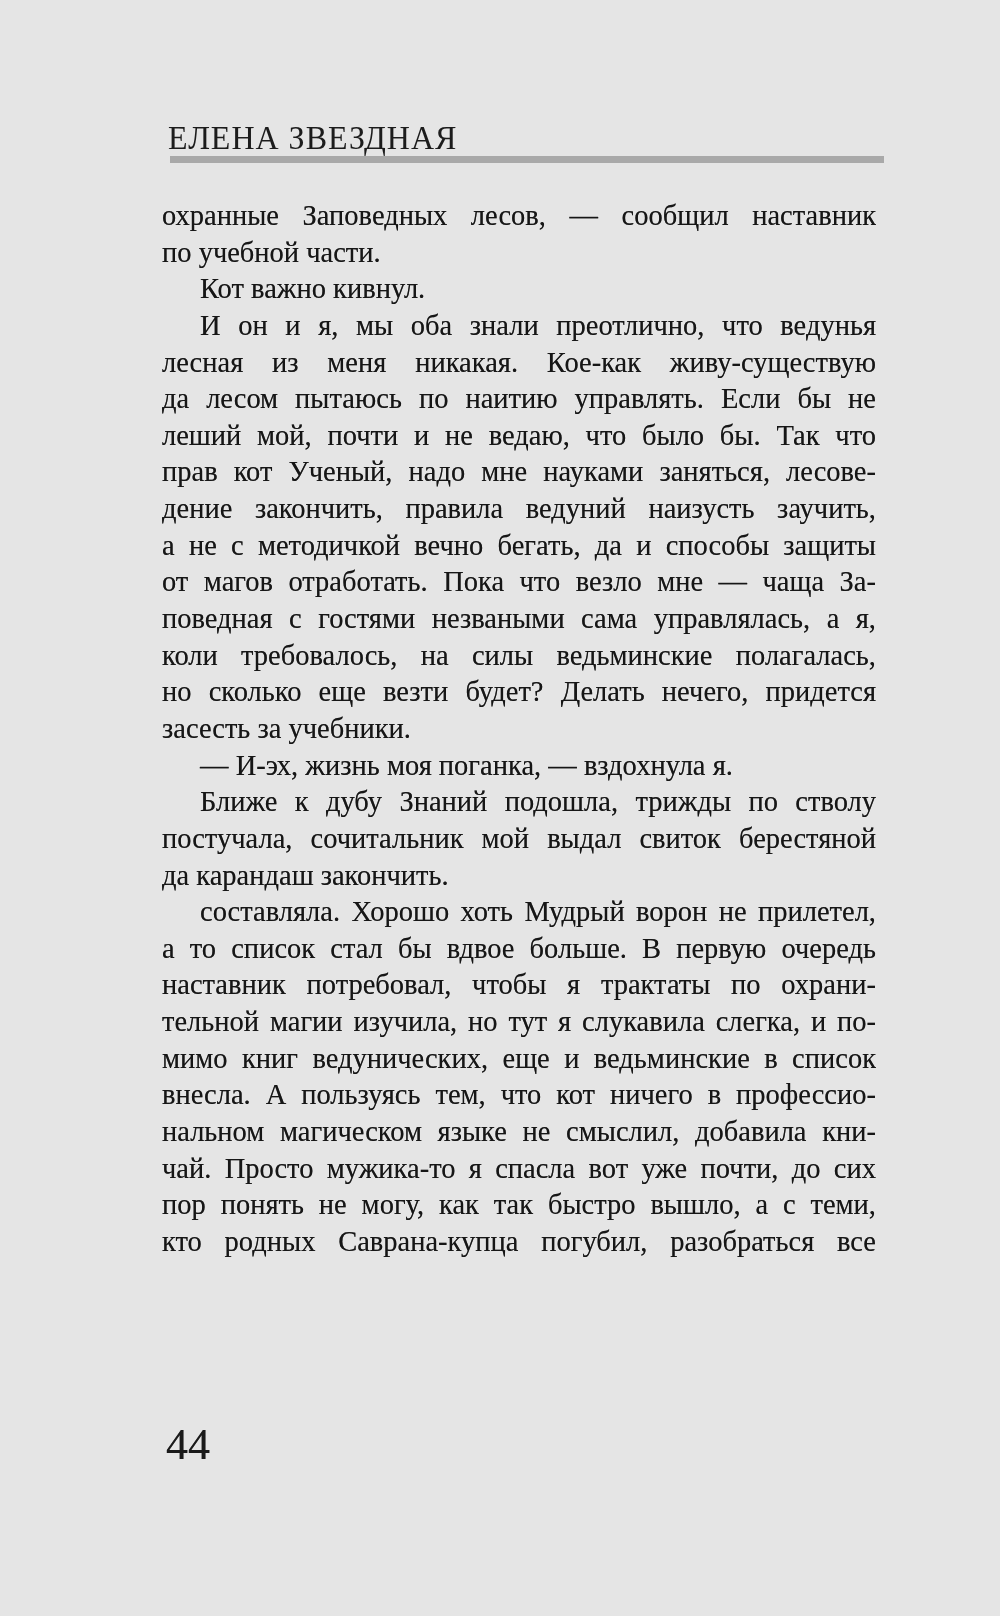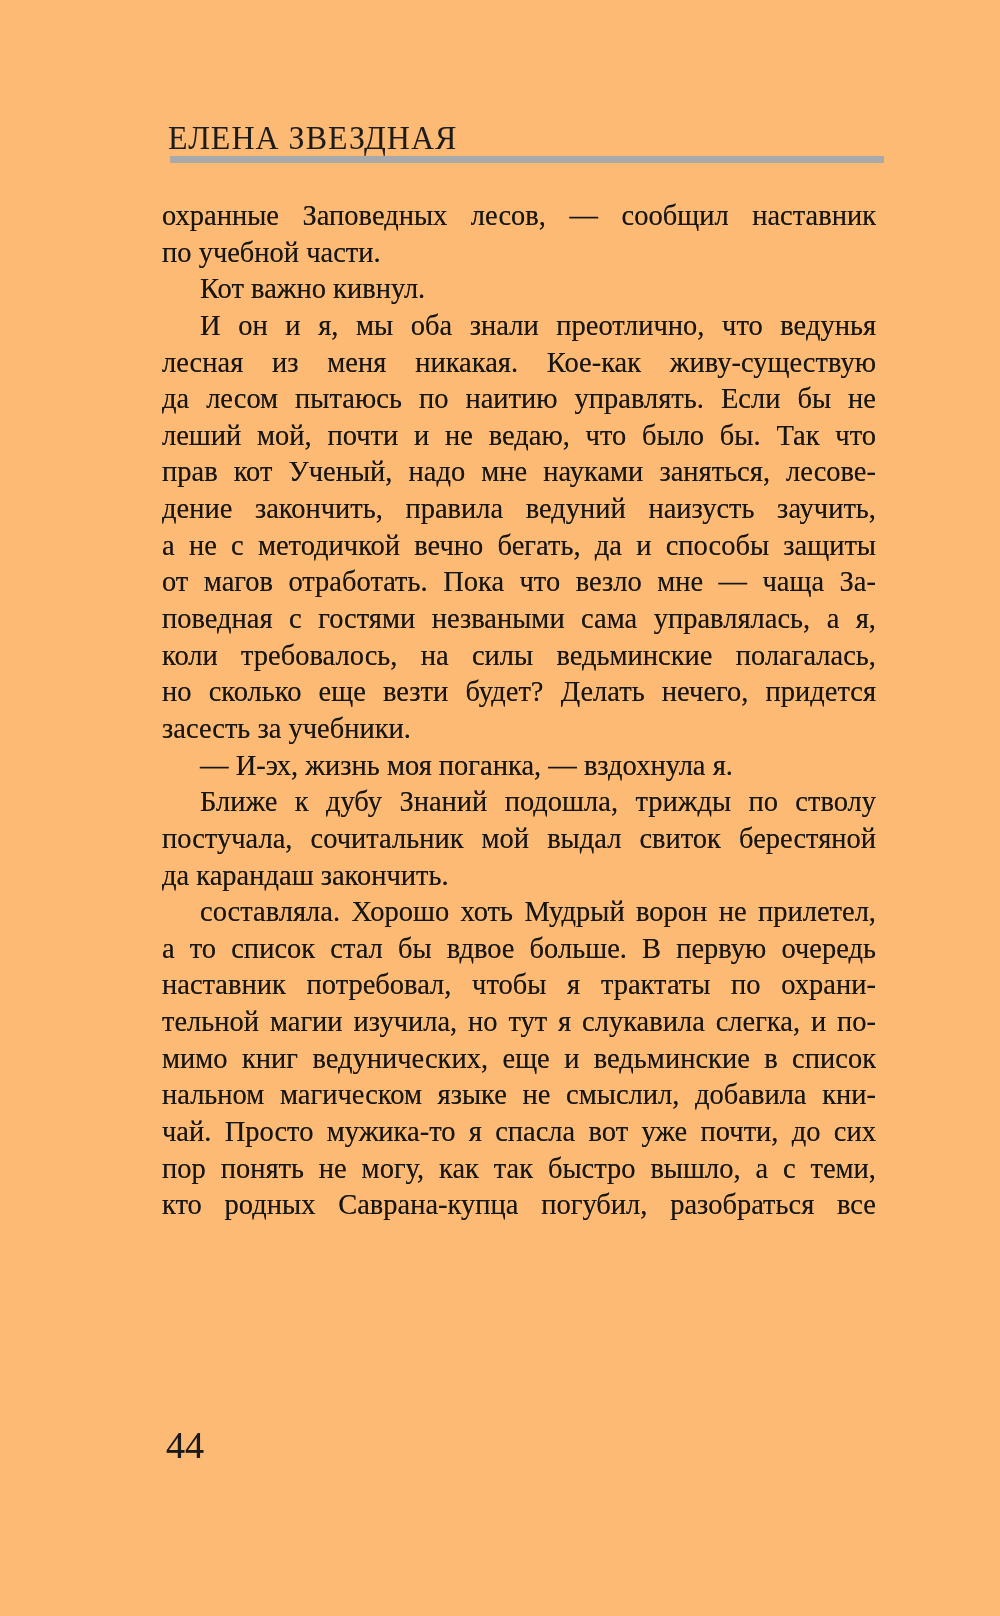--- a/index.html
+++ b/index.html
@@ -4,21 +4,21 @@
 <style>
   html, body {
     margin: 0;
     padding: 0;
     background: #ffffff;
   }
   .page {
     position: relative;
     width: 1000px;
     height: 1616px;
-    background: #fdba74;
+    background: #e5e5e5;
     overflow: hidden;
     font-family: "Liberation Serif", "DejaVu Serif", serif;
     color: #161616;
   }
   .running-header {
     position: absolute;
     left: 168px;
     top: 121px;
     width: 716px;
   }
@@ -58,21 +58,21 @@
     overflow: hidden;
     height: 36.65px;
   }
   .line.endline {
     text-align-last: left;
   }
   .page-number {
     position: absolute;
     left: 166px;
     top: 1426px;
-    font-size: 38px;
+    font-size: 44px;
     line-height: 38px;
     color: #1a1a1a;
     text-shadow: 0 0 0.5px rgba(0,0,0,0.55);
   }
 </style>
 </head>
 <body>
 
 <div class="page">
 
@@ -111,20 +111,21 @@
         <div class="line">Ближе к дубу Знаний подошла, трижды по стволу</div>
         <div class="line">постучала, сочитальник мой выдал свиток берестяной</div>
         <div class="line endline">да карандаш закончить.</div>
       </div>
       <div class="para indent">
         <div class="line">составляла. Хорошо хоть Мудрый ворон не прилетел,</div>
         <div class="line">а то список стал бы вдвое больше. В первую очередь</div>
         <div class="line">наставник потребовал, чтобы я трактаты по охрани-</div>
         <div class="line">тельной магии изучила, но тут я слукавила слегка, и по-</div>
         <div class="line">мимо книг ведунических, еще и ведьминские в список</div>
+        <div class="line">внесла. А пользуясь тем, что кот ничего в профессио-</div>
         <div class="line">нальном магическом языке не смыслил, добавила кни-</div>
         <div class="line">чай. Просто мужика-то я спасла вот уже почти, до сих</div>
         <div class="line">пор понять не могу, как так быстро вышло, а с теми,</div>
         <div class="line">кто родных Саврана-купца погубил, разобраться все</div>
       </div>
     </div>
 
   <div class="page-number">44</div>
 
 </div>

